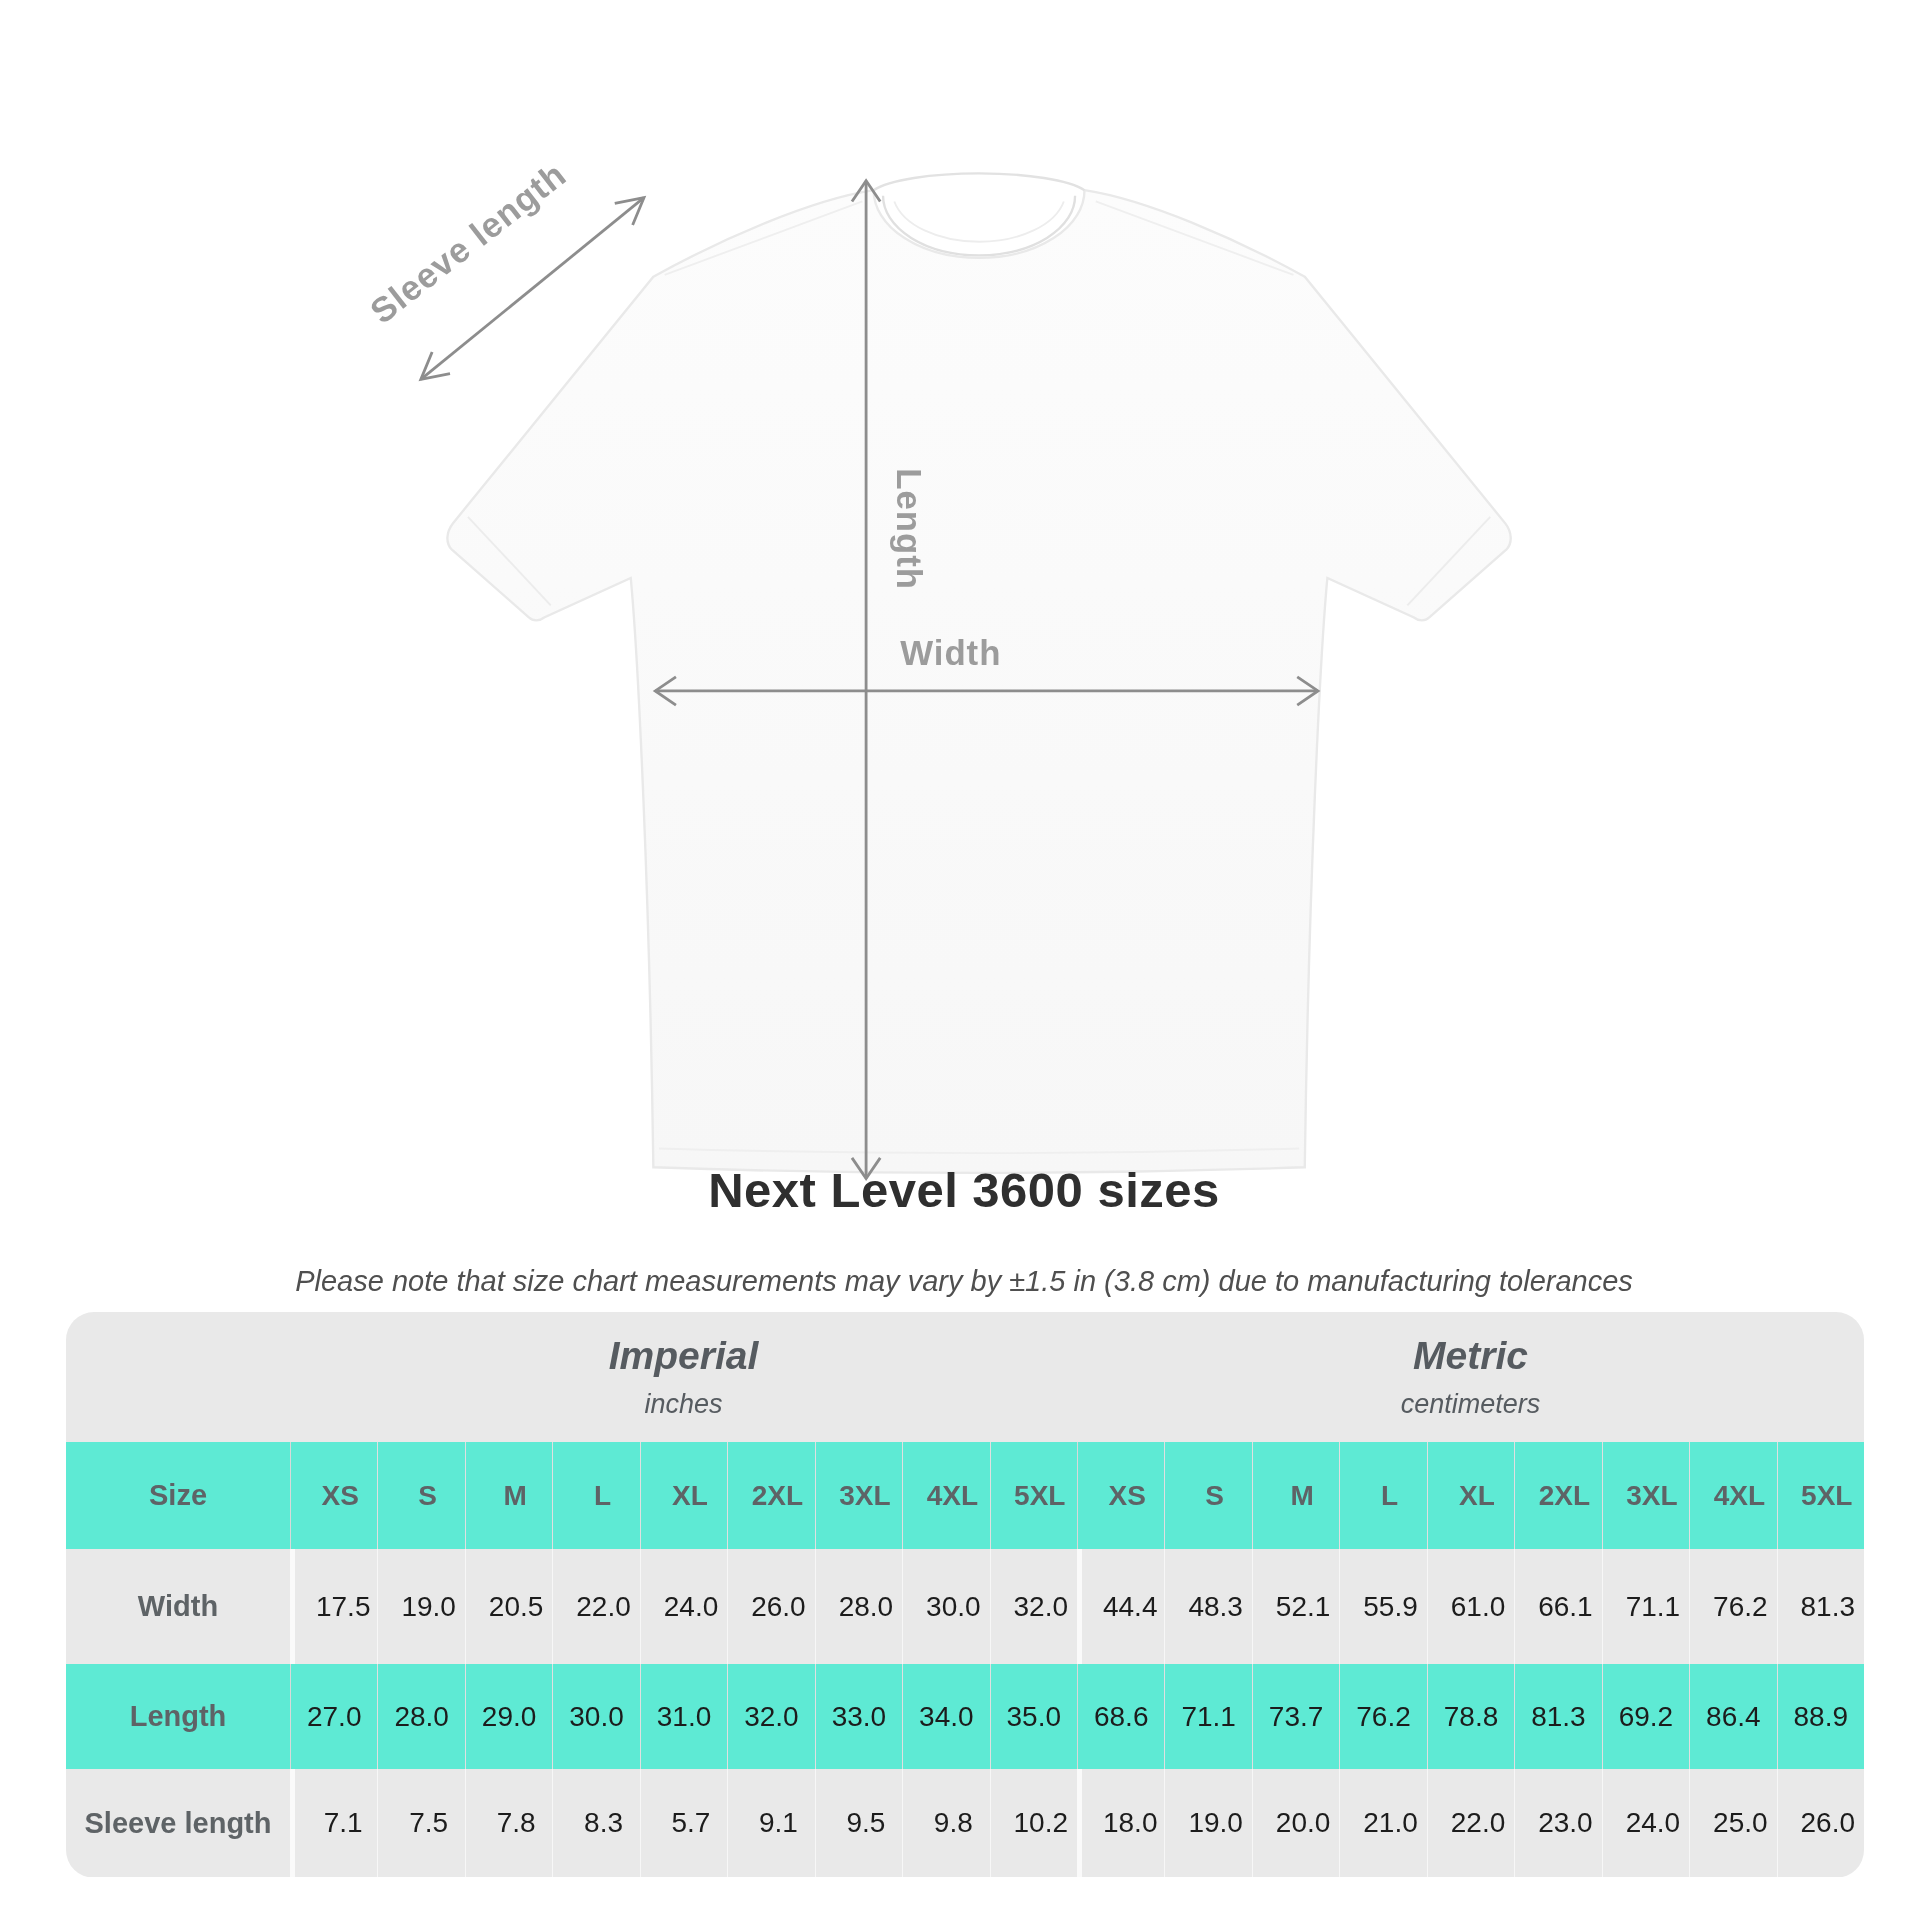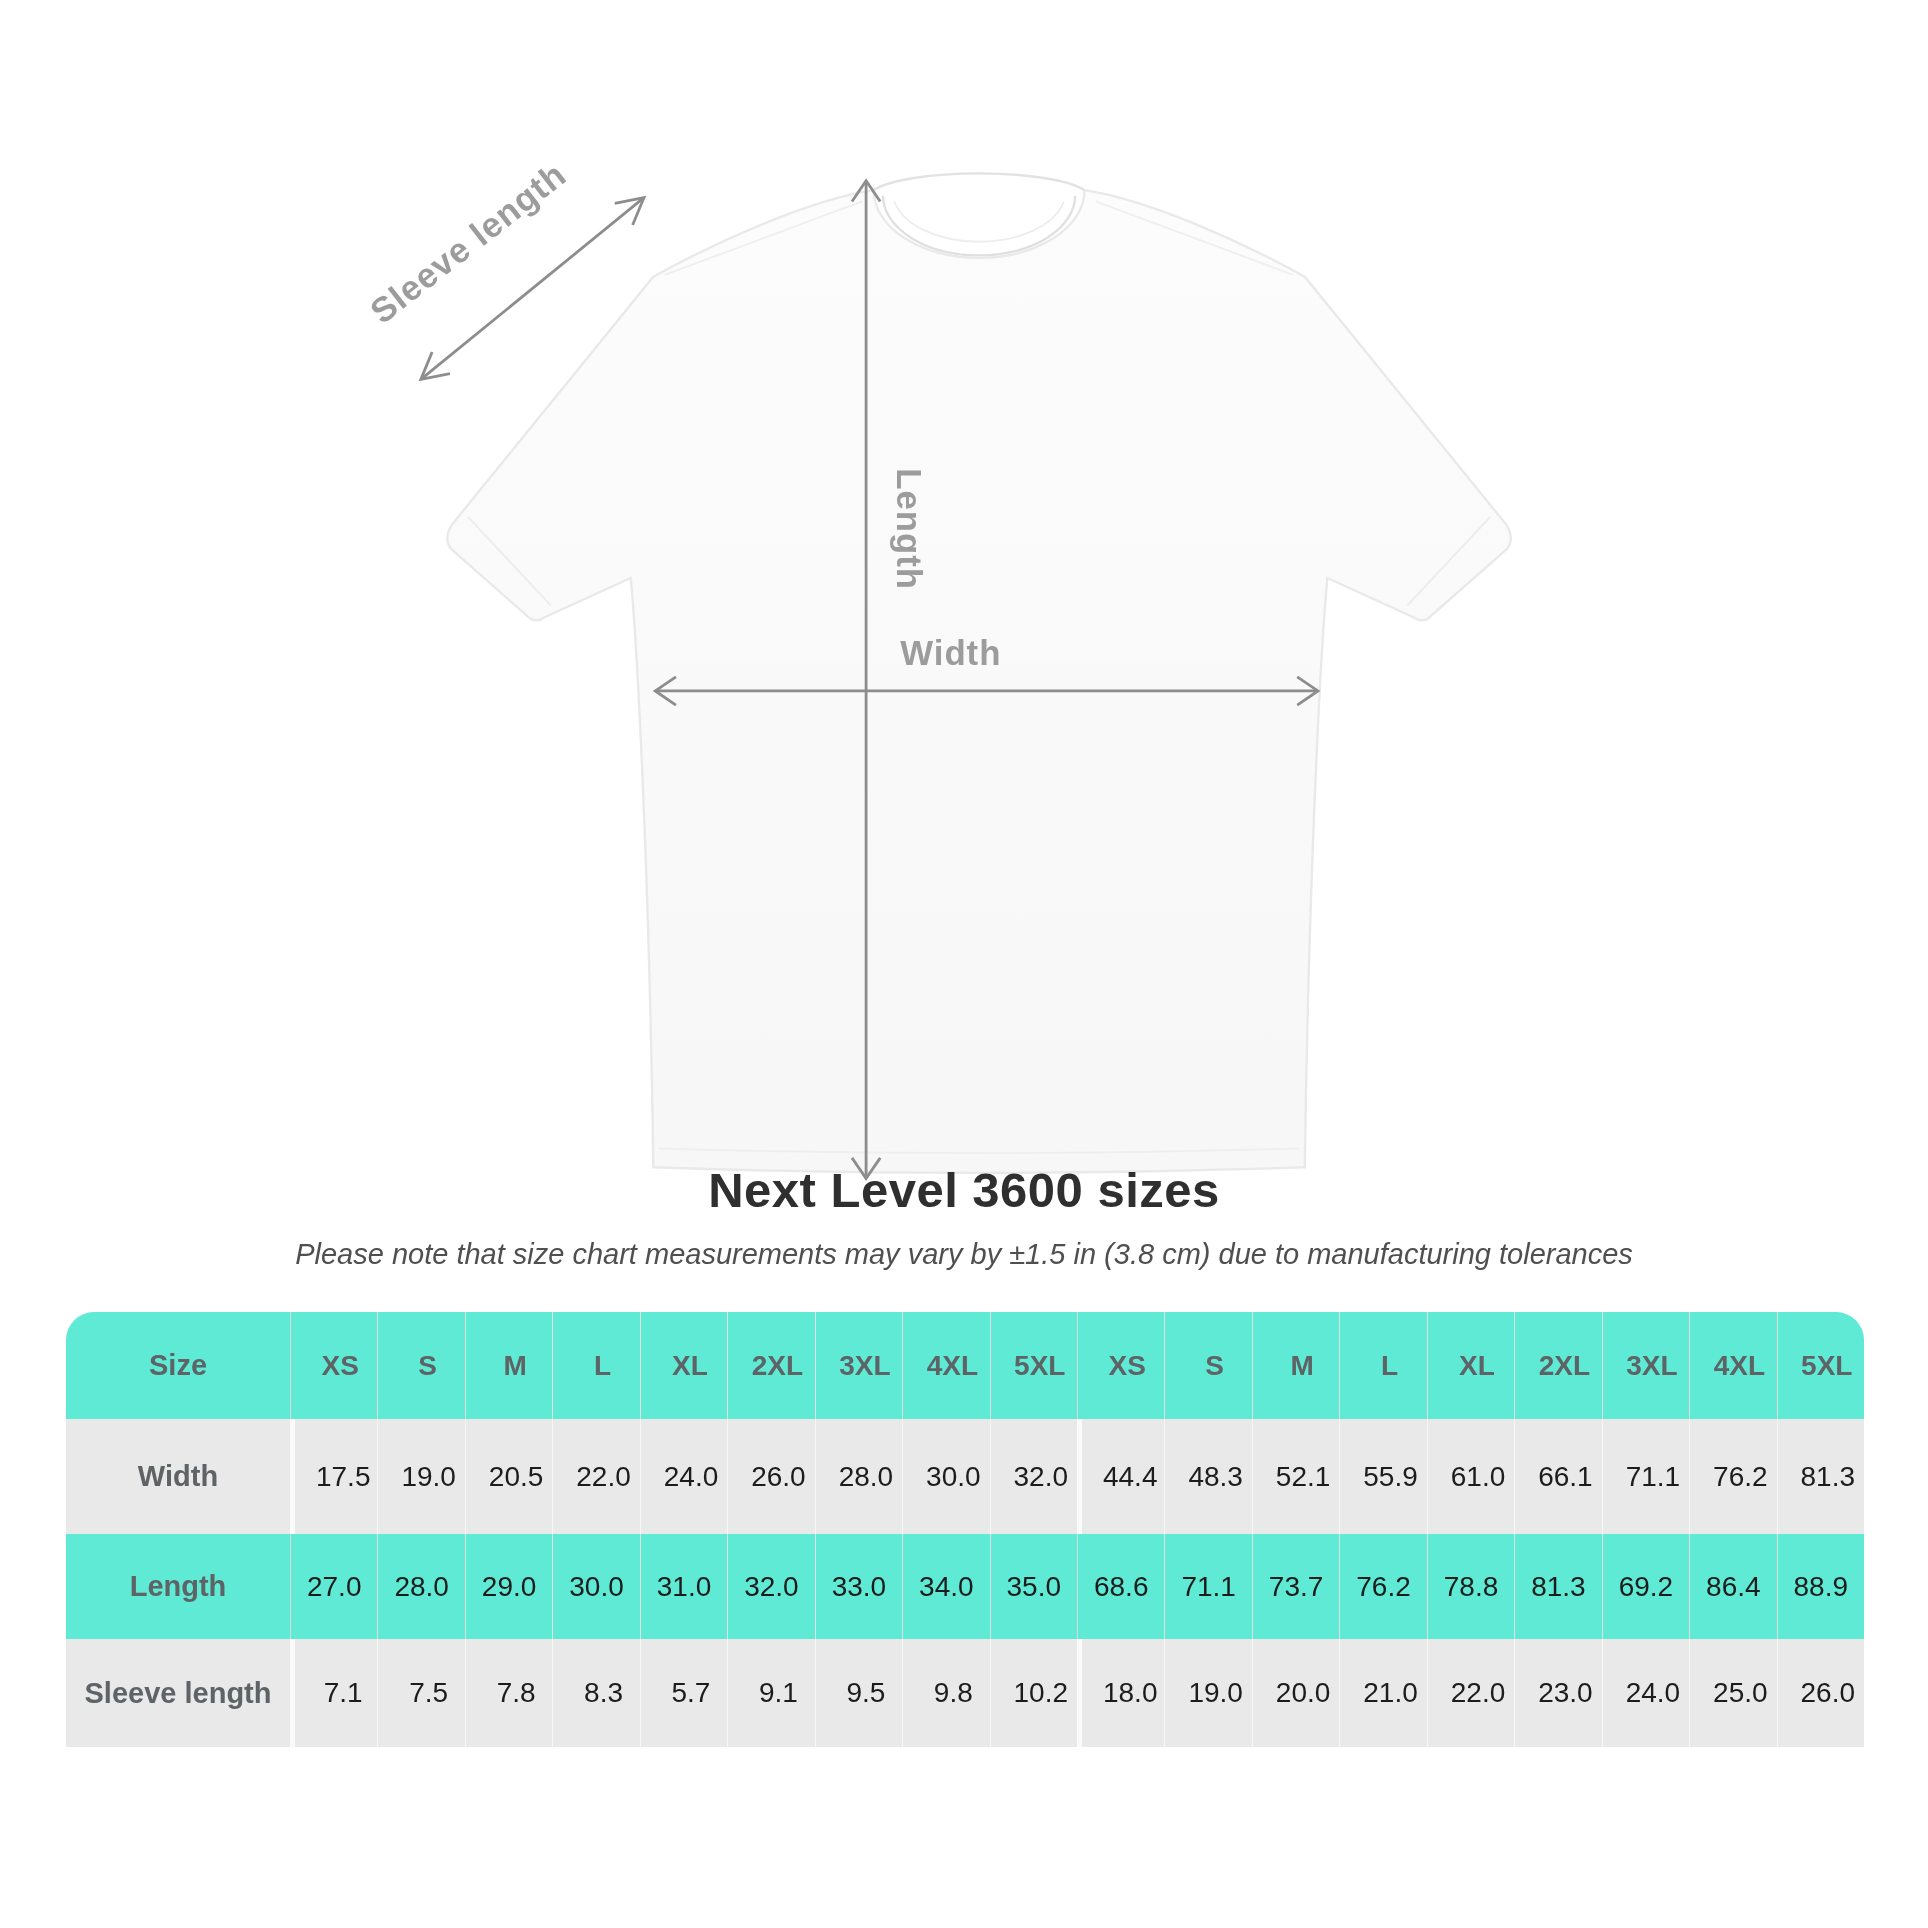--- a/index.html
+++ b/index.html
@@ -6,21 +6,21 @@
   .canvas{
     position:relative;width:1928px;height:1928px;background:#ffffff;
     font-family:"Liberation Sans", sans-serif;overflow:hidden;
   }
   .shirt-svg{position:absolute;left:0;top:0;}
   .page-title{
     position:absolute;left:0;top:1162px;width:1928px;text-align:center;
     font-size:49px;font-weight:bold;color:#2f2f2f;letter-spacing:0.5px;
   }
   .page-subtitle{
-    position:absolute;left:0;top:1238px;width:1928px;text-align:center;
+    position:absolute;left:0;top:1265px;width:1928px;text-align:center;
     font-size:29px;font-style:italic;color:#4f4f4f;
   }
   .size-table{
     position:absolute;left:66px;top:1312px;width:1798px;height:566px;
     border-radius:28px;overflow:hidden;background:#ffffff;
   }
   .row{display:grid;grid-template-columns:224px repeat(18,1fr);}
   .unit-band{grid-template-columns:224px 1fr 1fr;height:130px;background:#e9e9e9;}
   .unit-group{display:flex;flex-direction:column;align-items:center;justify-content:center;height:100%;gap:11.3px;}
   .unit-name{font-size:39px;font-weight:bold;font-style:italic;color:#565b60;}
@@ -105,20 +105,31 @@
       <path d="M 1378,719 L 1400,734 L 1378,749"></path>
     </g>
     <text x="1010" y="706" text-anchor="middle" font-size="37" font-weight="bold" fill="#9c9c9c" letter-spacing="1">Width</text>
   </svg>
 
   <div class="page-title">Next Level 3600 sizes</div>
   <div class="page-subtitle">Please note that size chart measurements may vary by ±1.5 in (3.8 cm) due to manufacturing tolerances</div>
 
   <div class="size-table">
 
+    <div class="row unit-band">
+      <div class="cell"></div>
+      <div class="unit-group">
+        <div class="unit-name">Imperial</div>
+        <div class="unit-sub">inches</div>
+      </div>
+      <div class="unit-group">
+        <div class="unit-name">Metric</div>
+        <div class="unit-sub">centimeters</div>
+      </div>
+    </div>
 
     <div class="row header-row white" id="size-header-row">
       <div class="cell label-cell">Size</div>
 
     <div class="cell size-cell major">XS</div>
         <div class="cell size-cell">S</div>
         <div class="cell size-cell">M</div>
         <div class="cell size-cell">L</div>
         <div class="cell size-cell">XL</div>
         <div class="cell size-cell">2XL</div>

